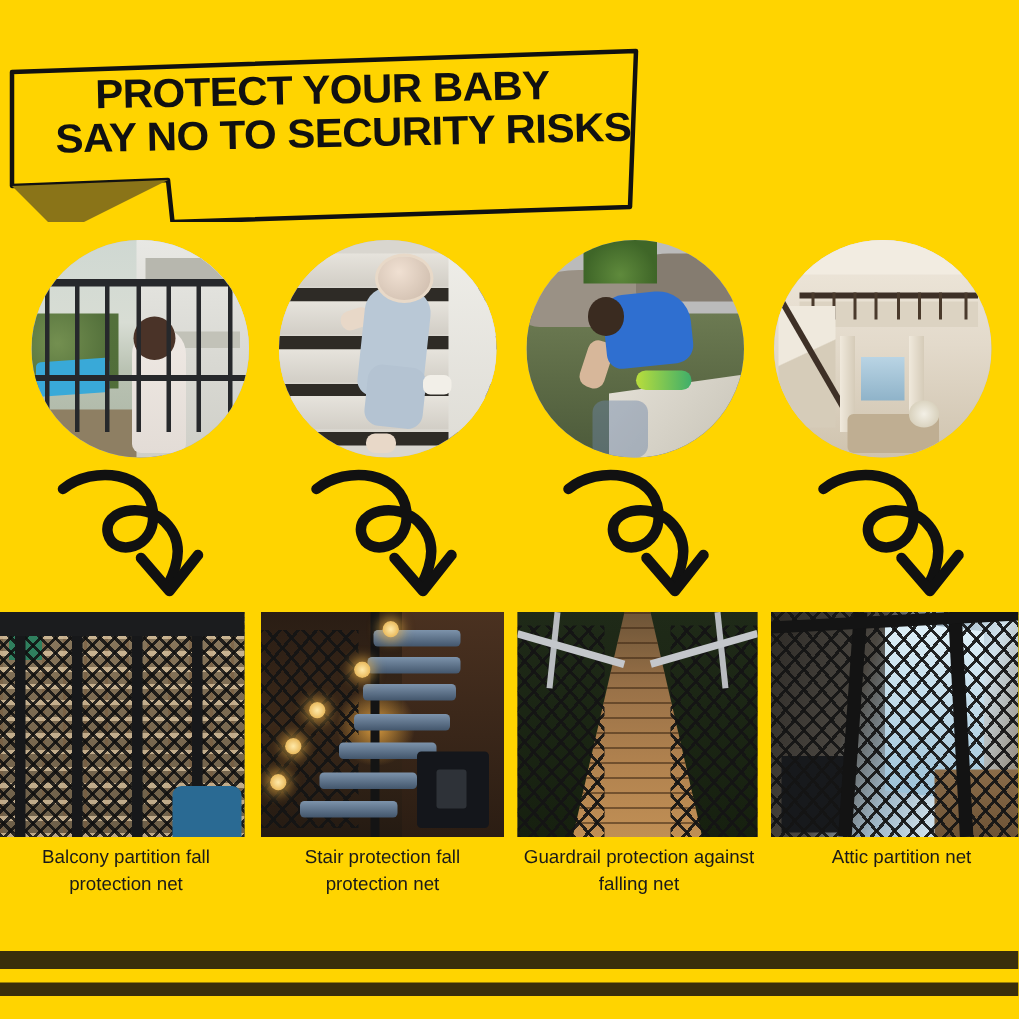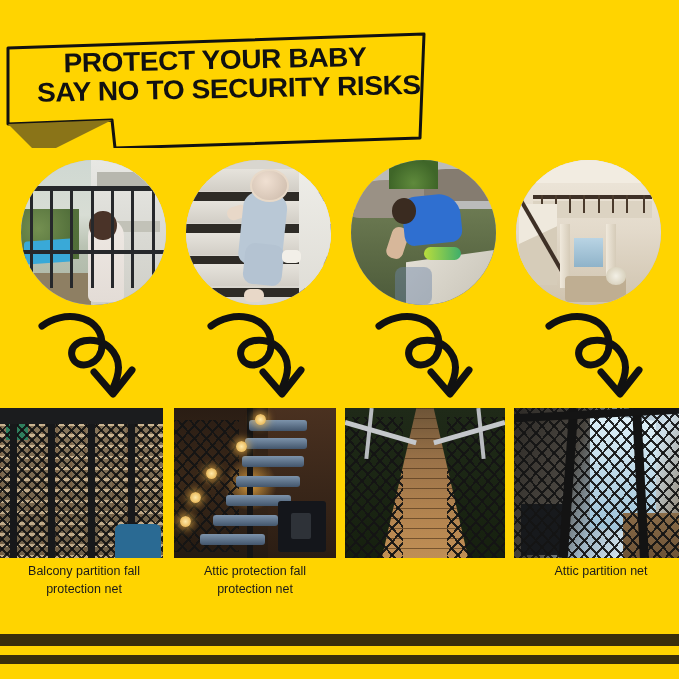--- a/index.html
+++ b/index.html
@@ -369,20 +369,21 @@
       <div class="pr4-dark"></div>
       <div class="mesh"></div>
       <div class="pr4-frameA"></div>
       <div class="pr4-frameB"></div>
       <div class="pr4-top"></div>
     </div>
   </div>
 
   <div class="captions">
     <div class="cap cap1">Balcony partition fall protection net</div>
-    <div class="cap cap2">Attic protection fall protection net</div>
+    <div class="cap cap2">Stair protection fall protection net</div>
+    <div class="cap cap3">Guardrail protection against falling net</div>
     <div class="cap cap4">Attic partition net</div>
   </div>
 
   <div class="stripe stripe-1" style="background: rgb(58, 47, 11);"></div>
   <div class="stripe stripe-2" style="background: rgb(58, 47, 11);"></div>
 
 </div>
 
 </body></html>

